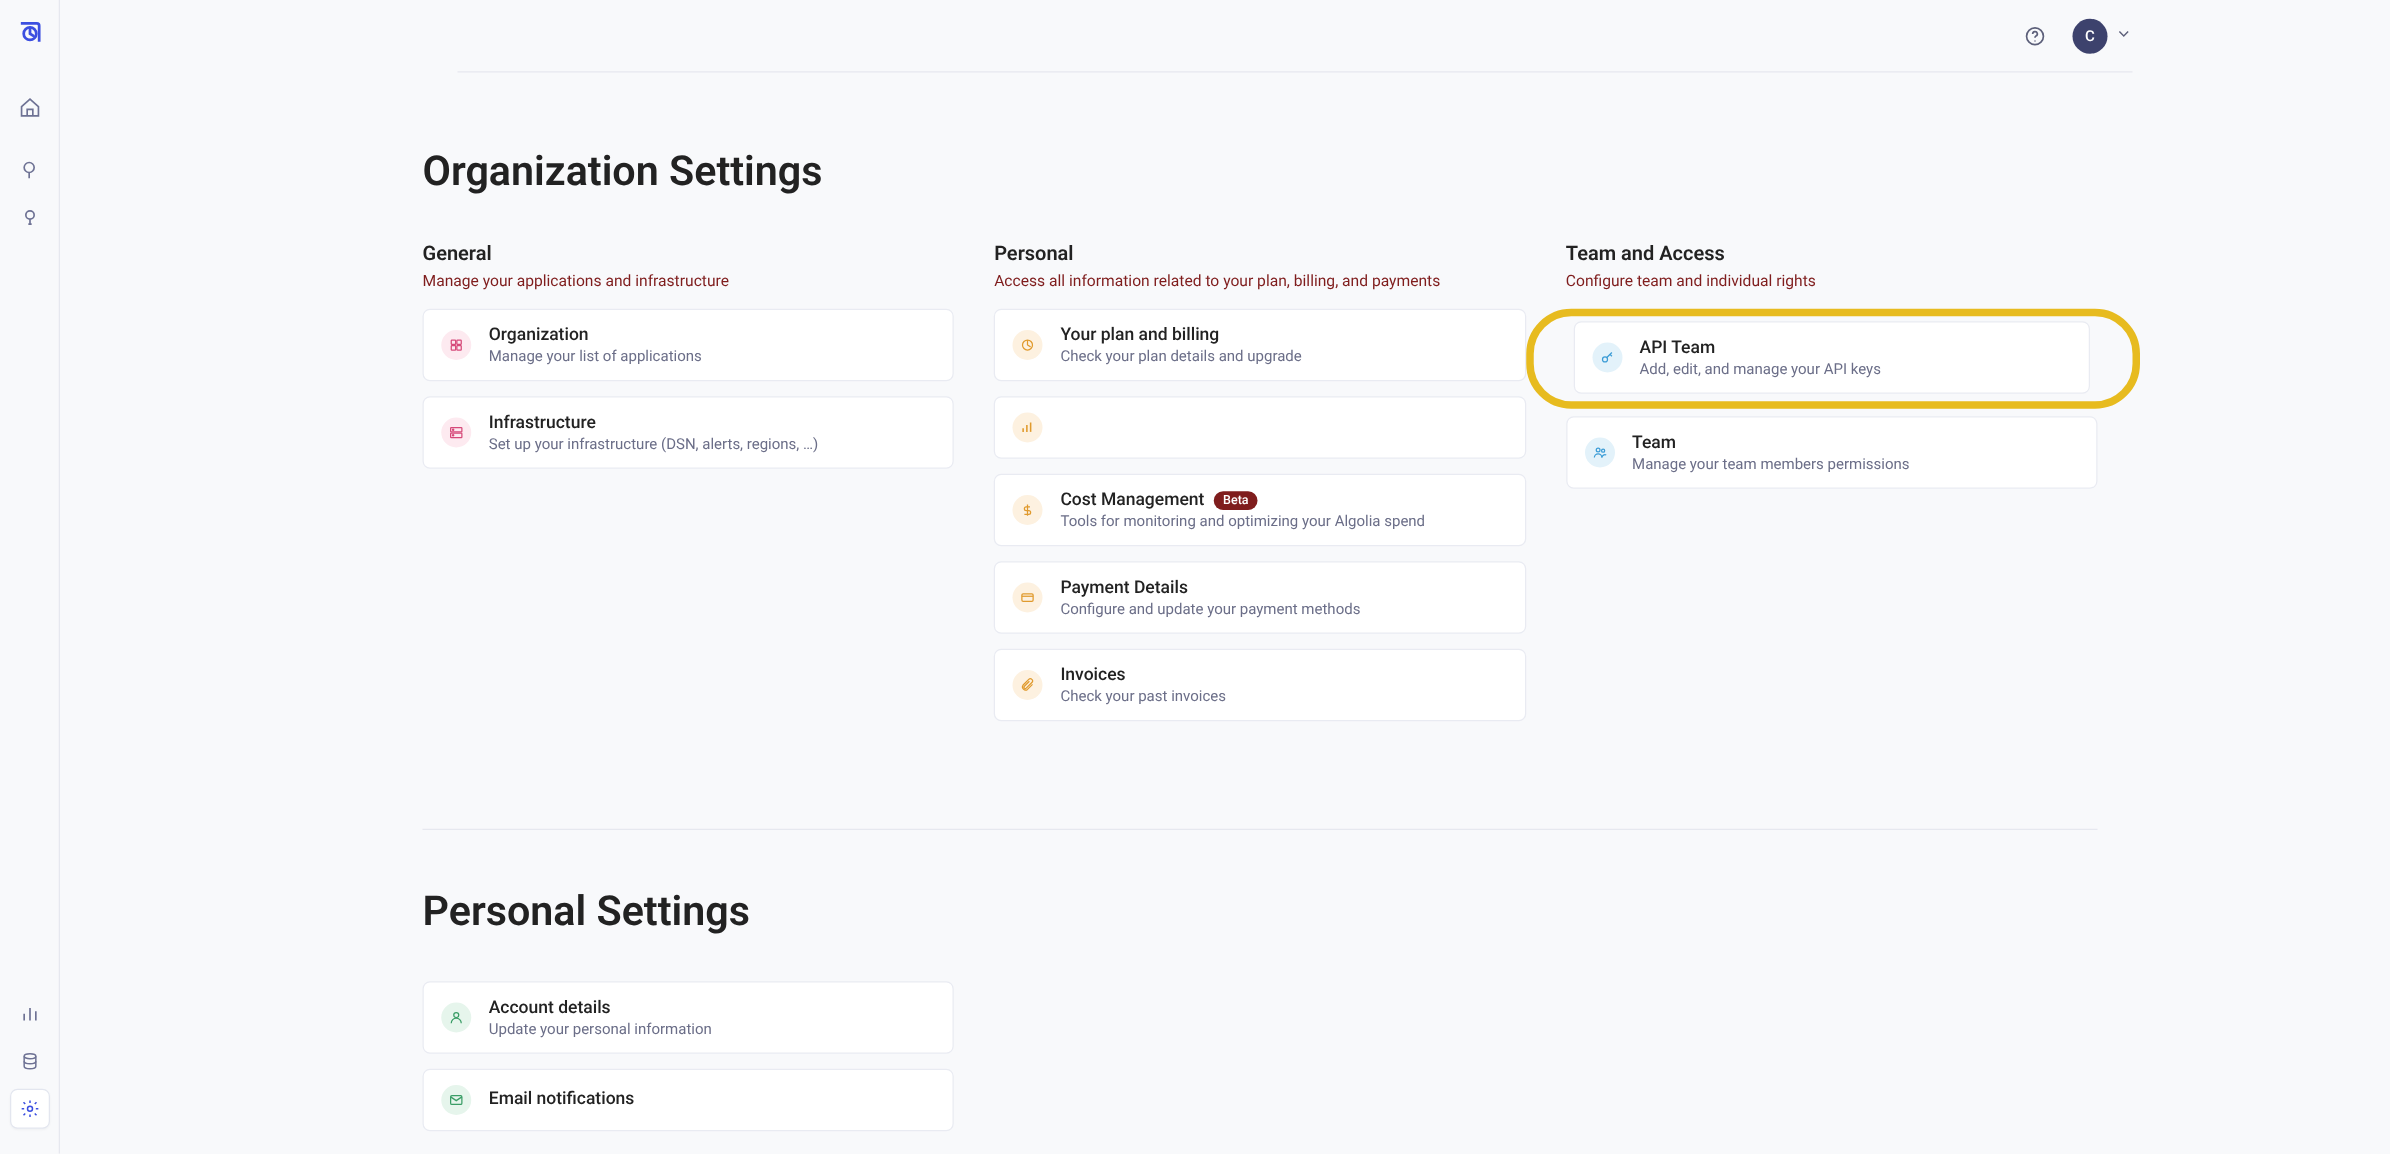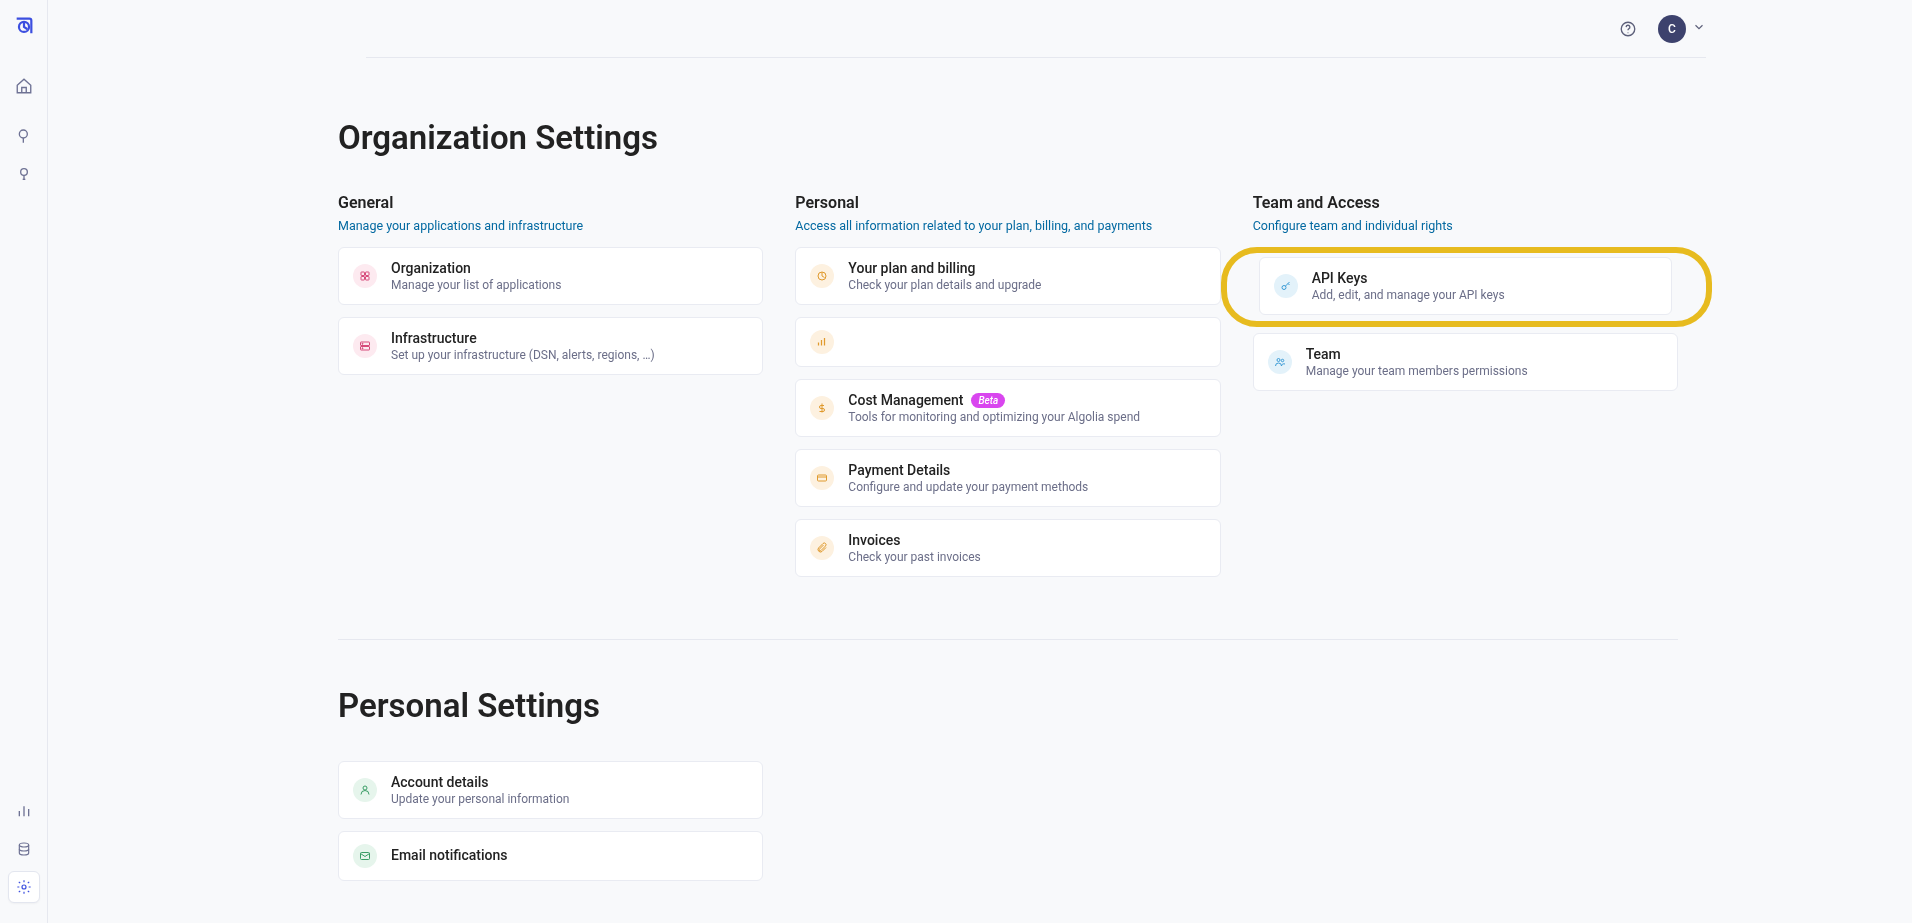--- a/index.html
+++ b/index.html
@@ -118,34 +118,34 @@
   }
   h1 {
     font-size: 33px;
     font-weight: 600;
     color: #222;
     margin-bottom: 36px;
   }
   .columns {
     display: flex;
     gap: 32px;
-    padding-bottom: 50px;
+    padding-bottom: 74px;
     border-bottom: 1px solid #e6e8ef;
     margin-bottom: 46px;
   }
   .column { flex: 1; min-width: 0; }
   h2 {
     font-size: 16px;
     font-weight: 600;
     color: #222;
     margin-bottom: 6px;
   }
   .col-desc {
     font-size: 12.5px;
-    color: #0369a1;
+    color: #7f1d1d;
     margin-bottom: 14px;
   }
   .card {
     background: #fff;
     border: 1px solid #e9ebf2;
     border-radius: 6px;
     padding: 12px 14px;
     display: flex;
     align-items: center;
     gap: 14px;
@@ -172,27 +172,26 @@
     margin-bottom: 2px;
     display: flex;
     align-items: center;
     gap: 8px;
   }
   .card-sub {
     font-size: 12px;
     color: #6b6e88;
   }
   .badge {
-    background: #d946ef;
+    background: #7f1d1d;
     color: #fff;
     font-size: 10px;
     padding: 2px 7px;
     border-radius: 10px;
     font-weight: 500;
-    font-style: italic;
   }
   .highlight-wrap {
     position: relative;
     margin-left: -32px;
     padding-left: 32px;
     padding-right: 34px;
     margin-right: -34px;
     padding-top: 4px;
     padding-bottom: 2px;
     border: 6px solid #e7bb1f;
@@ -412,21 +411,21 @@
               <div class="card">
                 <div class="icon-wrap icon-blue">
                   <svg width="12" height="12" viewBox="0 0 24 24" fill="none" stroke="currentColor" stroke-width="2">
                       <circle cx="8" cy="15" r="4"></circle>
                       <path d="M11 12 l8 -8"></path>
                       <path d="M16 7 l3 3"></path>
                     </svg>
                 </div>
                 <div class="card-body">
                   <div class="card-title">
-                      <span>API Keys</span>
+                      <span>API Team</span>
                     </div>
                   <div class="card-sub">Add, edit, and manage your API keys</div>
                 </div>
               </div>
             </div>
 
             <div class="card">
               <div class="icon-wrap icon-blue">
                 <svg width="12" height="12" viewBox="0 0 24 24" fill="none" stroke="currentColor" stroke-width="2">
                     <circle cx="9" cy="8" r="3"></circle>

